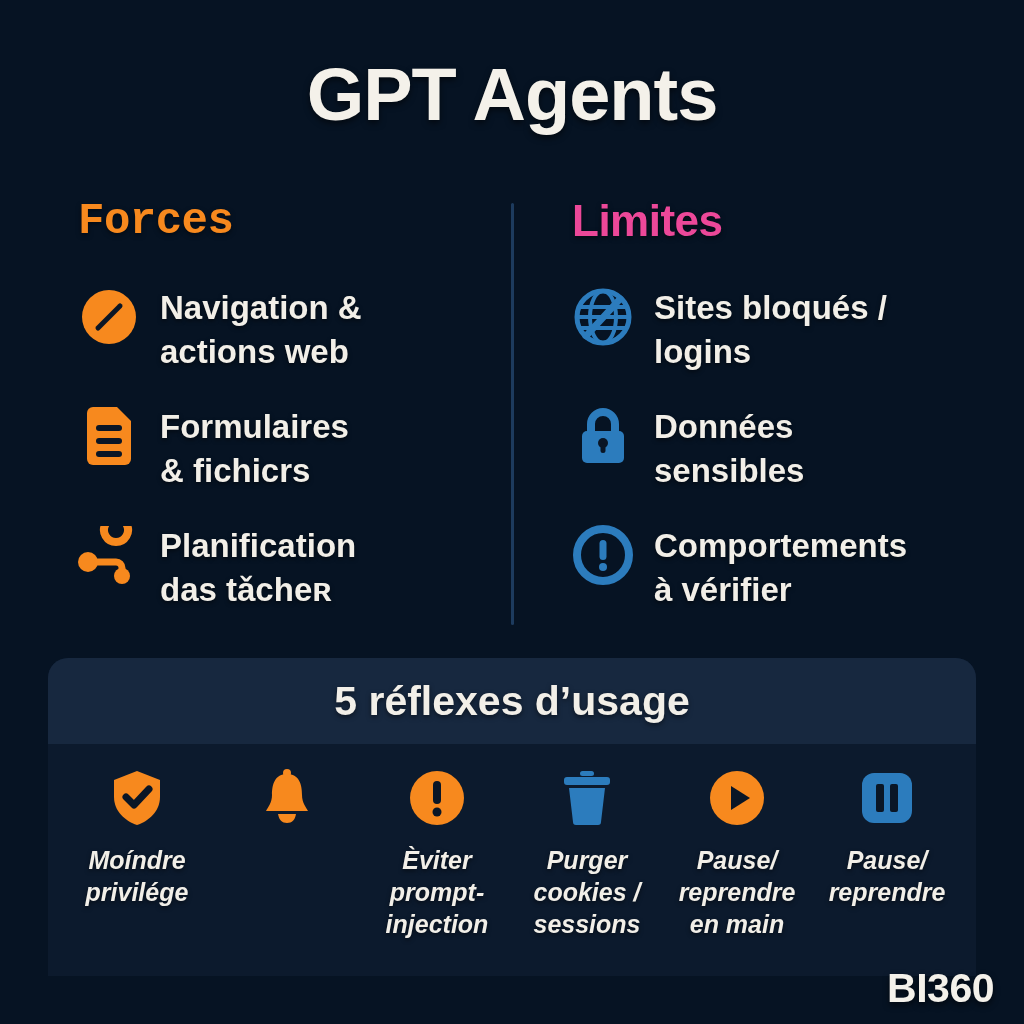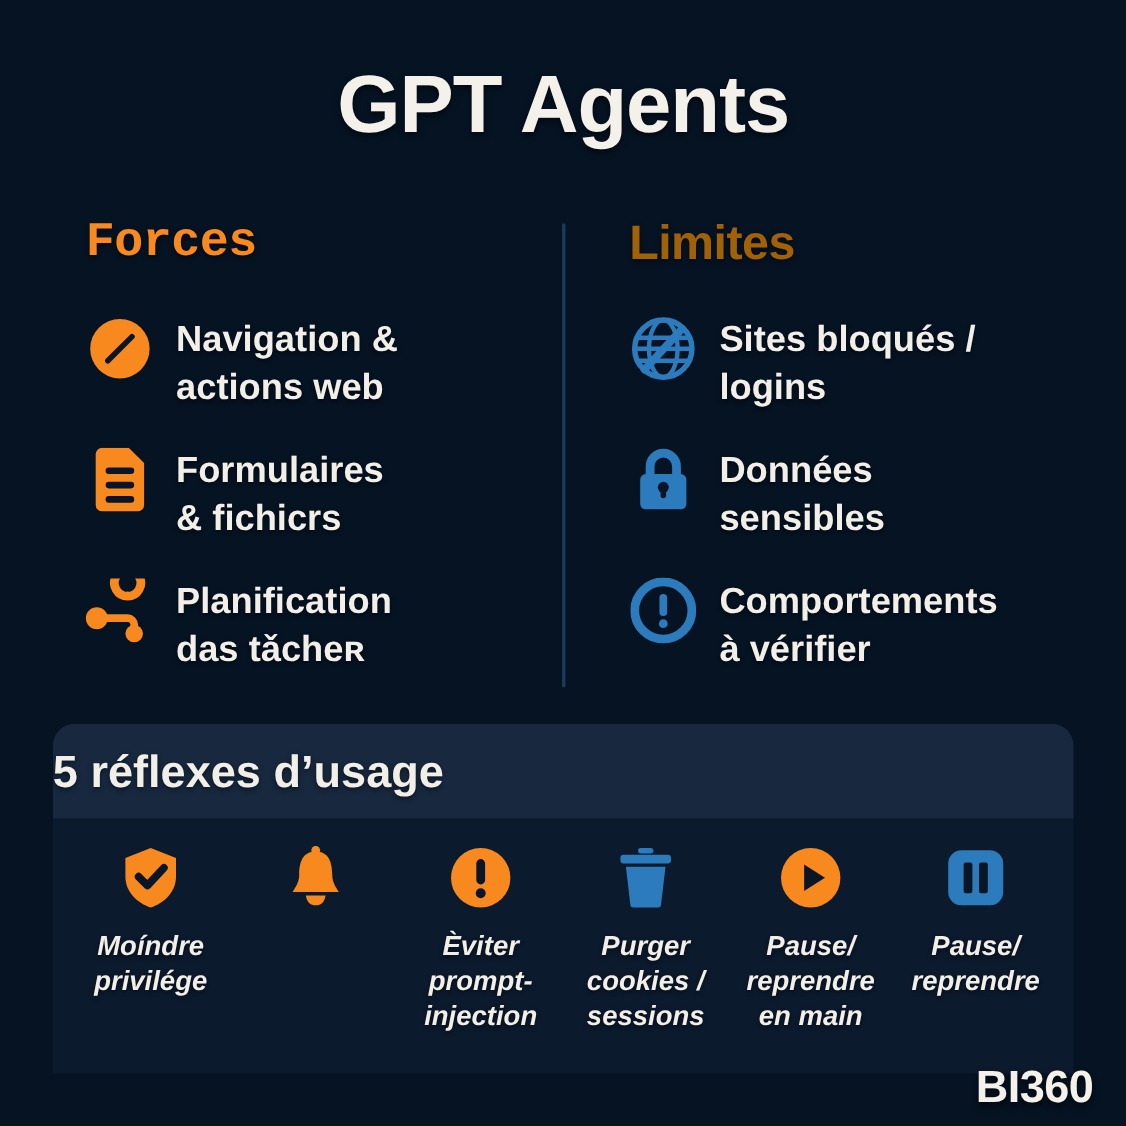--- a/index.html
+++ b/index.html
@@ -26,21 +26,21 @@
   .col { position:absolute; top:0; width:430px; }
   .col-left  { left:78px; }
   .col-right { left:572px; }
 
   .col-head {
     font-size:44px; font-weight:700; letter-spacing:-0.5px;
     margin-bottom:38px;
     text-shadow:0 2px 5px rgba(0,0,0,.5);
   }
   .col-left  .col-head { color:#f7891e;font-family:Liberation Mono, monospace; }
-  .col-right .col-head { color:#a16207; }
+  .col-right .col-head { color:#ec4899; }
 
   .divider {
     position:absolute; left:511px; top:203px;
     width:3px; height:422px;
     background:#1c3category; 
     background:#1d3b5e;
     border-radius:2px;
   }
 
   .item { display:flex; align-items:flex-start; gap:20px; margin-bottom:30px; }
@@ -56,21 +56,21 @@
   .panel {
     position:absolute; left:48px; top:658px;
     width:928px; height:318px;
     background:#0c1a2d;
     border-radius:20px 20px 0 0;
     overflow:hidden;
   }
   .panel-head {
     height:86px;
     background:#17283f;
-    display:flex; align-items:center; justify-content:flex-start;
+    display:flex; align-items:center; justify-content:center;
   }
   .panel-title {
     font-size:41px; font-weight:600;
     color:#f2efe8;
     text-shadow:0 2px 5px rgba(0,0,0,.5);
   }
   .panel-body {
     display:flex; align-items:flex-start; justify-content:space-between;
     padding:24px 14px 0 14px;
   }

